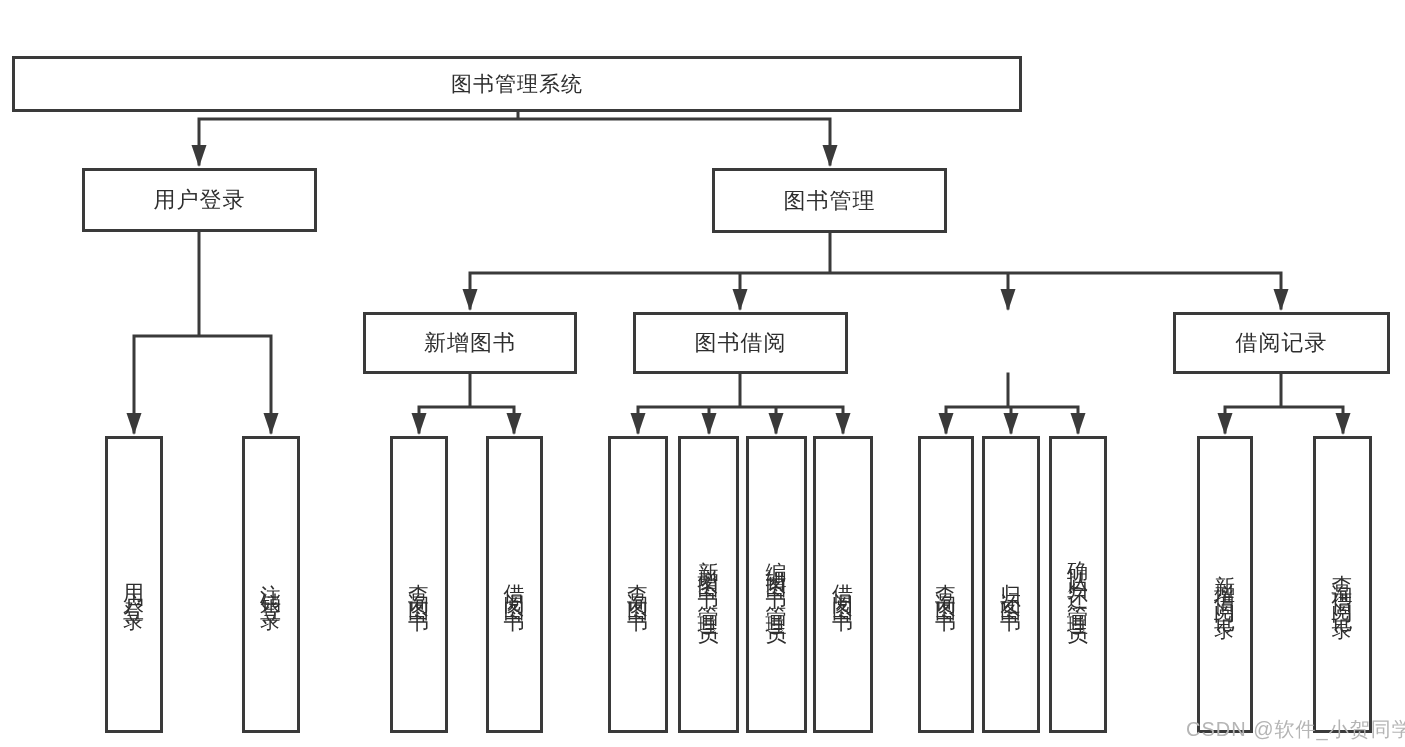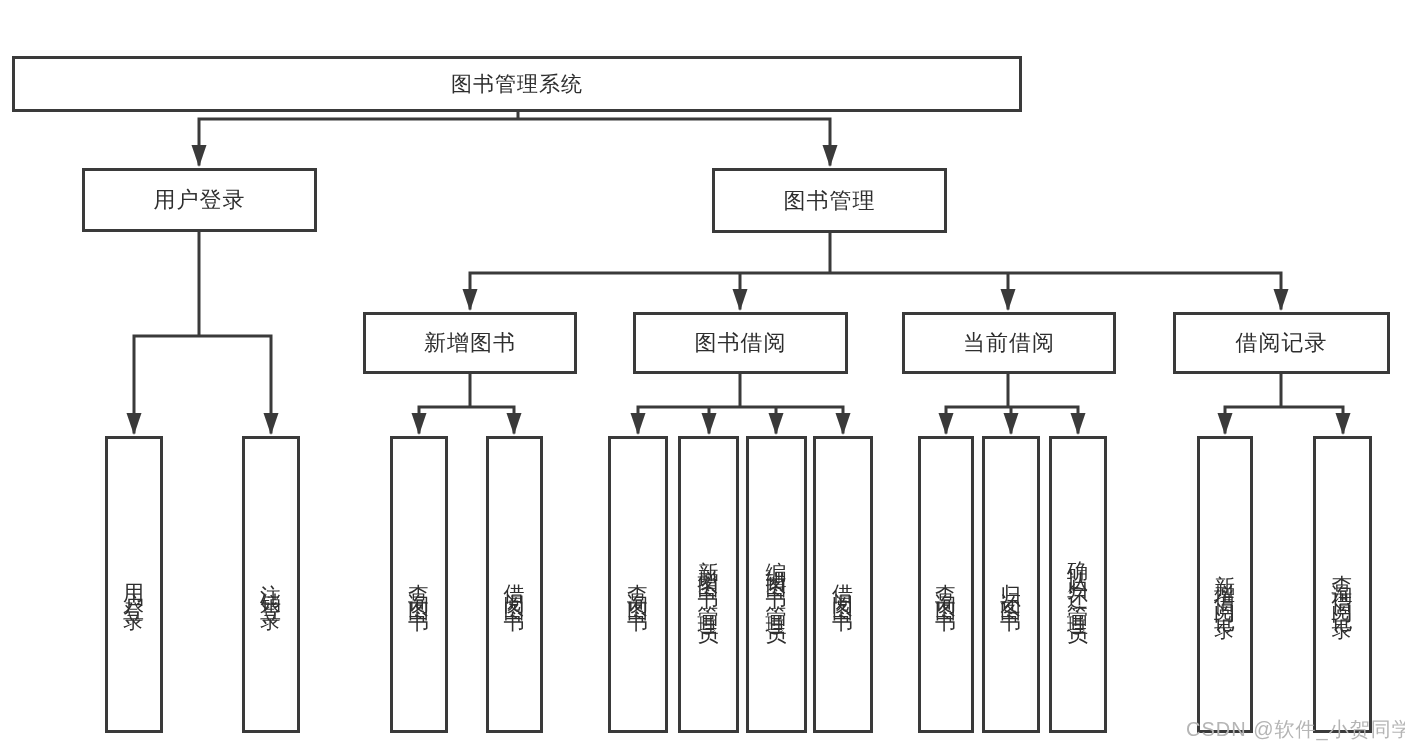--- a/index.html
+++ b/index.html
@@ -93,21 +93,20 @@
     </g>
   </svg>
 
   <div class="node root" style="left:12px;top:12px;width:1010px;height:56px">图书管理系统</div>
 
   <div class="node" style="left:82px;top:168px;width:235px;height:64px">用户登录</div>
   <div class="node" style="left:712px;top:168px;width:235px;height:65px">图书管理</div>
 
   <div class="node" style="left:363px;top:312px;width:214px;height:62px">新增图书</div>
   <div class="node" style="left:633px;top:312px;width:215px;height:62px">图书借阅</div>
-  <div class="node" style="left:902px;top:312px;width:214px;height:62px">当前借阅</div>
   <div class="node" style="left:1173px;top:312px;width:217px;height:62px">借阅记录</div>
 
   <div class="node leaf" style="left:105px;top:436px;width:58px;height:297px">用户登录</div>
   <div class="node leaf" style="left:242px;top:436px;width:58px;height:297px">注销登录</div>
 
   <div class="node leaf" style="left:390px;top:436px;width:58px;height:297px">查询图书</div>
   <div class="node leaf" style="left:486px;top:436px;width:57px;height:297px">借阅图书</div>
 
   <div class="node leaf" style="left:608px;top:436px;width:60px;height:297px">查询图书</div>
   <div class="node leaf" style="left:678px;top:436px;width:61px;height:297px">新增图书（管理员）</div>

